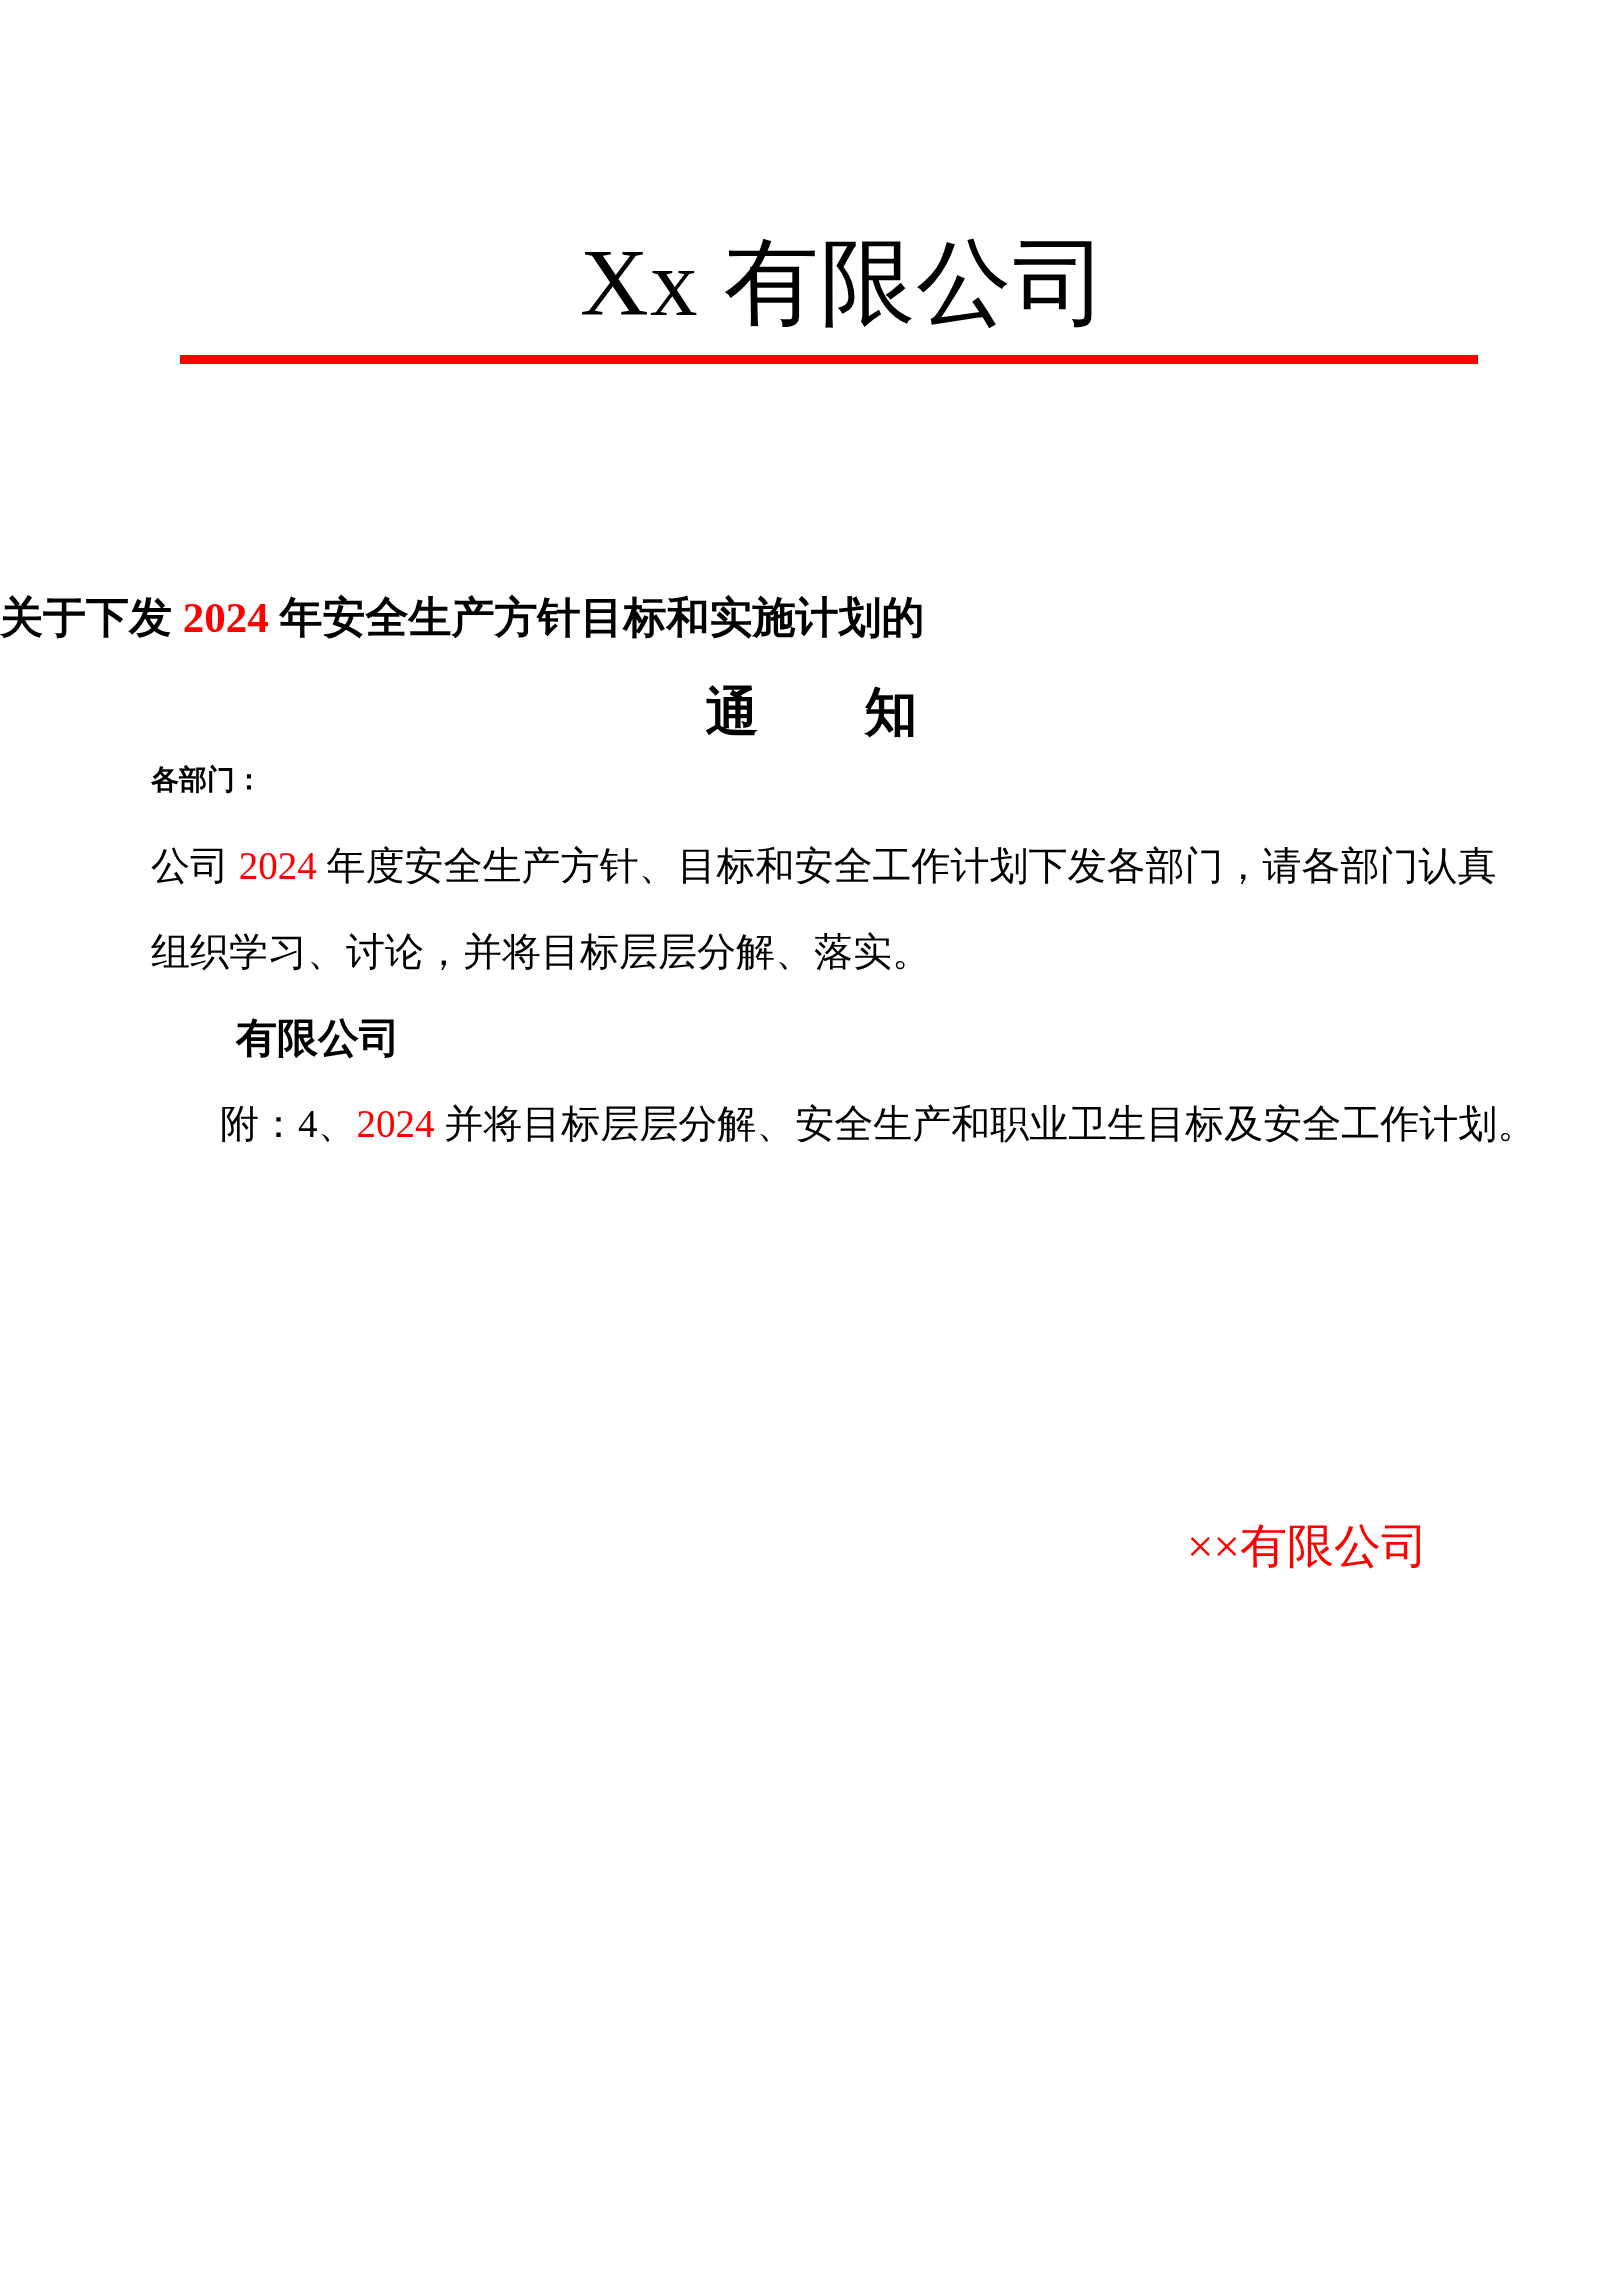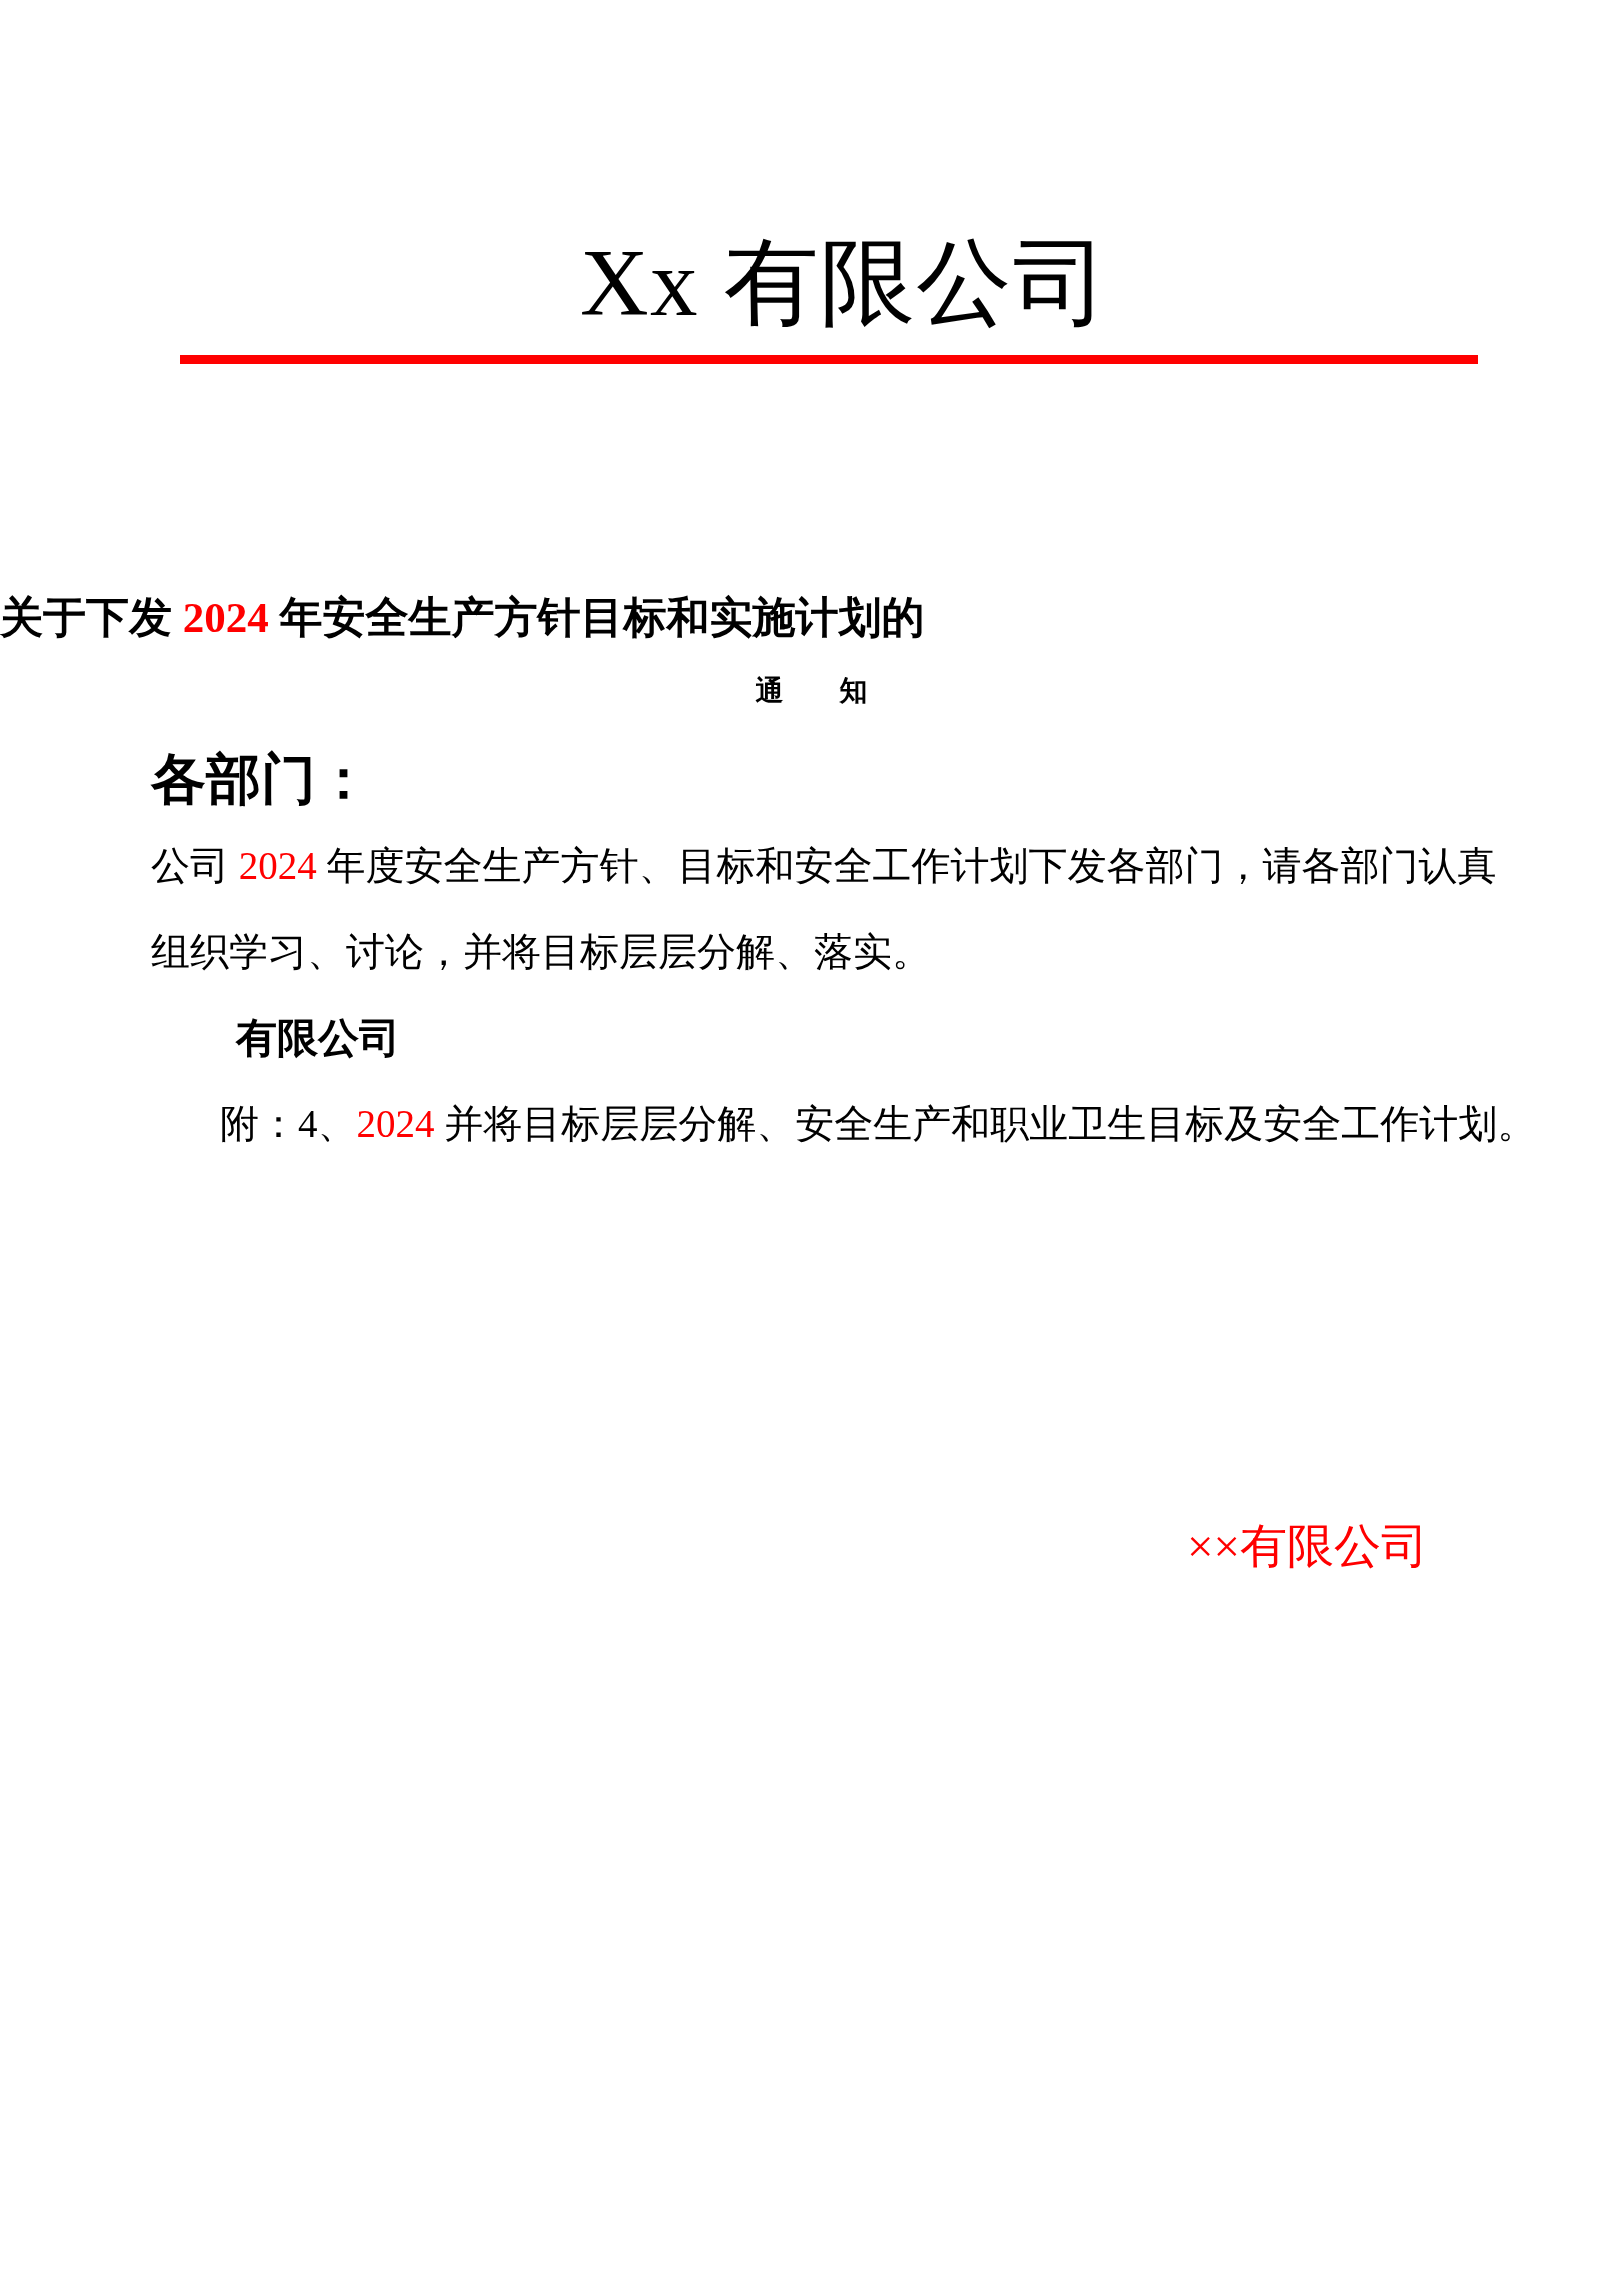--- a/index.html
+++ b/index.html
@@ -50,40 +50,40 @@
     line-height: 86px;
     font-weight: bold;
     white-space: nowrap;
   }
   .notice-title {
     position: absolute;
     top: 625px;
     left: 0;
     width: 100%;
     text-align: center;
-    font-size: 28px;
+    font-size: 53px;
     line-height: 86px;
     font-weight: bold;
     white-space: nowrap;
   }
   .main-text {
     position: absolute;
     top: 737px;
     left: 151px;
     width: 1358px;
     font-size: 39px;
     line-height: 86px;
   }
   .main-text p {
     margin: 0;
     white-space: nowrap;
   }
   .salutation {
     font-weight: bold;
-    font-size: 55px;
+    font-size: 28px;
   }
   .body-line.first-indent {
     text-indent: 79px;
   }
   .closing {
     font-weight: bold;
     font-size: 41px;
     text-indent: 85px;
   }
   .attachment {

